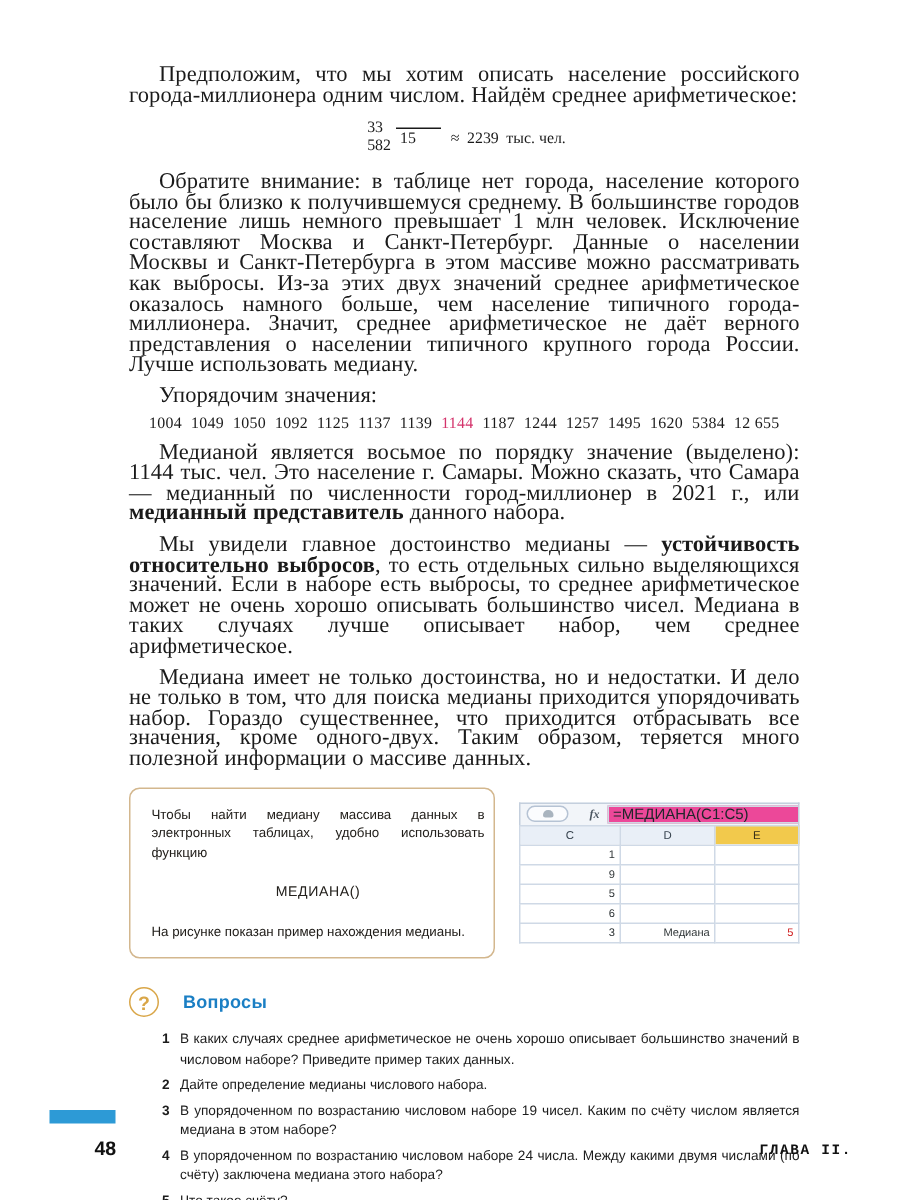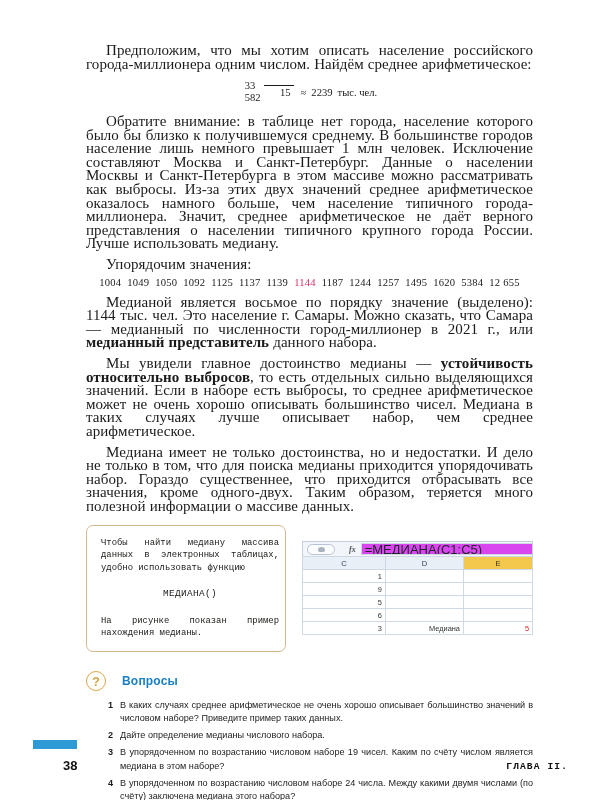--- a/index.html
+++ b/index.html
@@ -49,21 +49,21 @@
     flex-direction: row;
     align-items: center;
     line-height: 1.08;
     margin-right: 7px;
   }
   .frac .num { padding: 0 3px 1px 3px; }
   .frac .den {
     border-top: 1.1px solid #1a1a1a;
     padding: 1px 3px 0 3px;
     width: 100%;
-    text-align: right;
+    text-align: left;
   }
   .approx { margin-right: 5px; font-size: 10.6px; }
   .formula-tail { font-size: 10.6px; }
 
   
   .numbers {
     margin: 5px 0 8px 0;
     font-size: 10.6px;
     letter-spacing: .2px;
     text-align: center;
@@ -72,25 +72,25 @@
   .numbers span { margin: 0 3.0px; }
   .numbers span.highlight { color: #d4336b; }
 
   
   .callout-wrap {
     display: flex;
     align-items: stretch;
     margin-top: 11px;
   }
   .callout {
-    width: 200px;
+    width: 244px;
     border: 1.2px solid #d3b78e;
     border-radius: 7px;
     padding: 11px 6px 11px 14px;
-    font-family: Liberation Mono, monospace;
+    font-family: Liberation Sans, sans-serif;
     font-size: 8.9px;
     line-height: 12.6px;
     color: #23201c;
     text-align: justify;
   }
   .callout .fn-name {
     text-align: center;
     margin: 14px 0 14px 0;
     font-size: 9.4px;
     letter-spacing: .4px;
@@ -140,25 +140,25 @@
     font-style: italic;
     font-weight: bold;
     font-size: 8px;
     color: #4a5560;
     margin: 0 5px 0 11px;
   }
   .fbar .fvalue {
     flex: 1;
     height: 12px;
     line-height: 12px;
-    background: #d946ef;
+    background: #ec4899;
     border: 1px solid #d0d8e2;
     border-right: none;
     padding-left: 3px;
-    font-size: 13px;
+    font-size: 10px;
     color: #20262b;
     overflow: hidden;
     white-space: nowrap;
   }
   
   table.grid {
     border-collapse: collapse;
     width: 100%;
     table-layout: fixed;
   }
@@ -390,15 +390,15 @@
         <li><span class="qn">4</span><span>В упорядоченном по возрастанию числовом наборе 24 числа. Между какими двумя числами (по счёту) заключена медиана этого набора?</span></li>
         <li><span class="qn">5</span><span>Что такое счёту?</span></li>
         <li><span class="qn">6</span></li>
       </ul>
   </div>
 
 </div>
 
 <div class="footer">
   <div class="bar" style="background: rgb(45, 154, 214);"></div>
-  <div class="pageno">38</div>
+  <div class="pageno">48</div>
   <div class="chapter">ГЛАВА II.</div>
 </div>
 
 </body></html>

